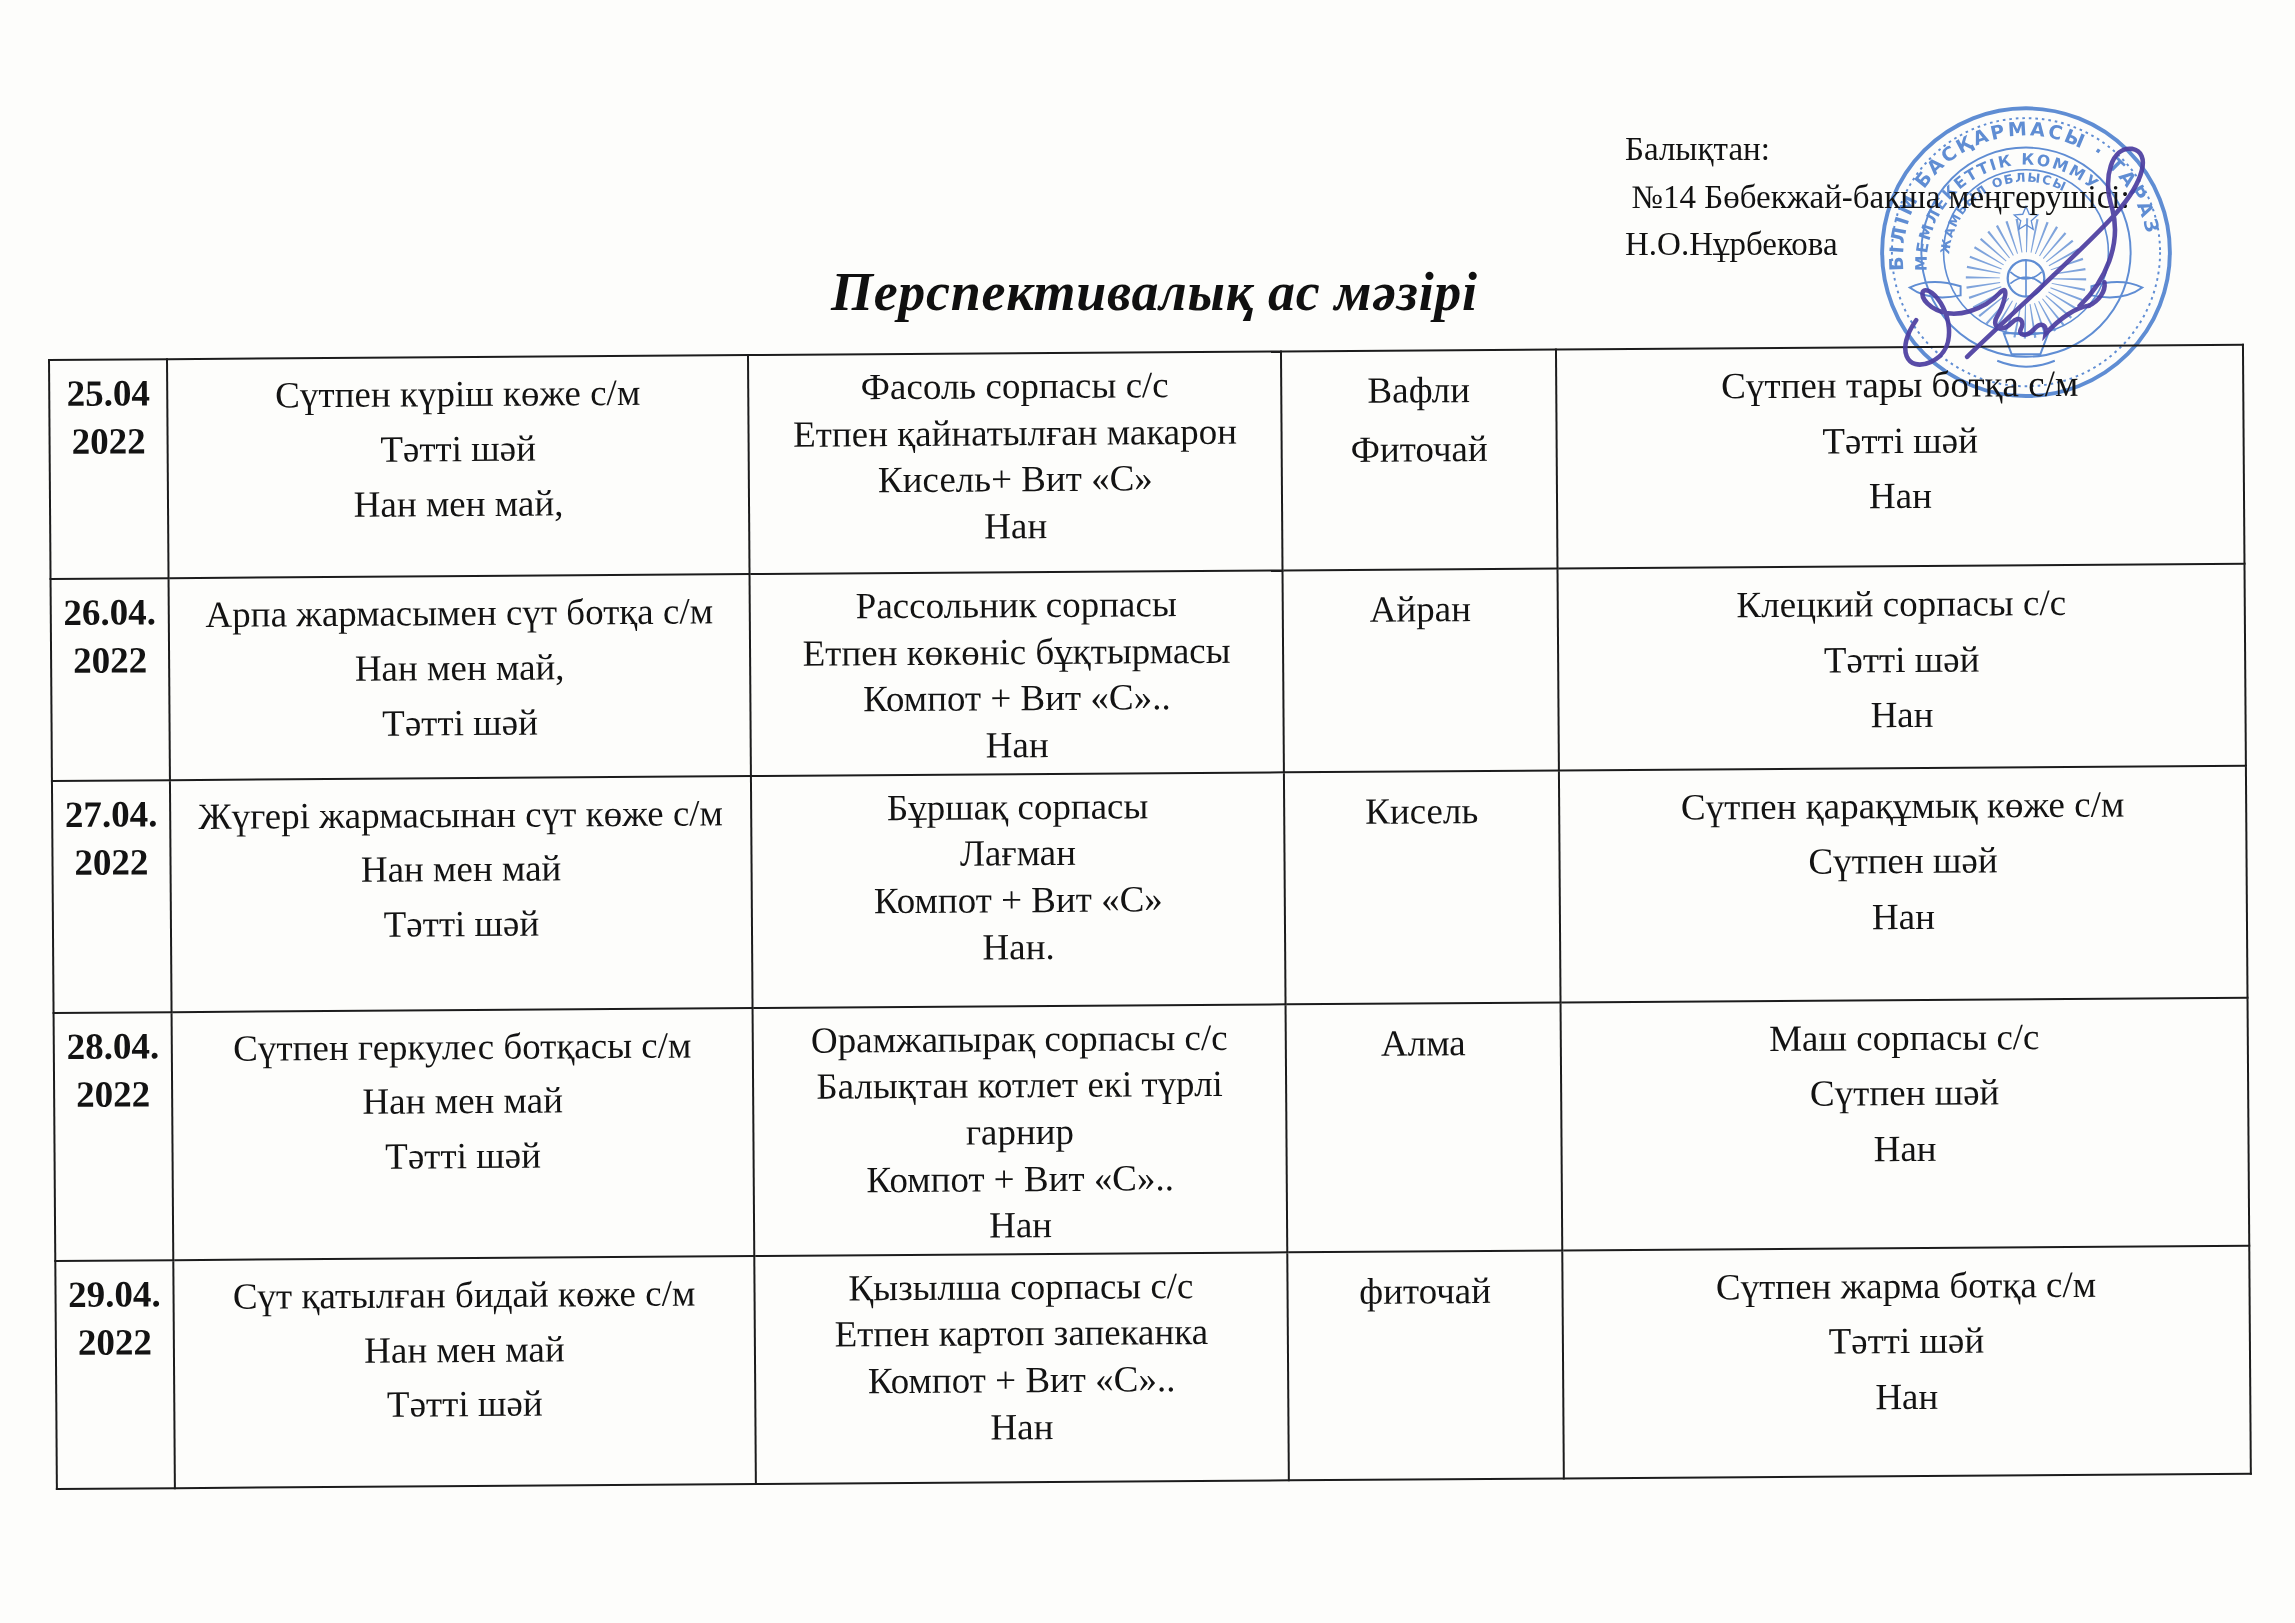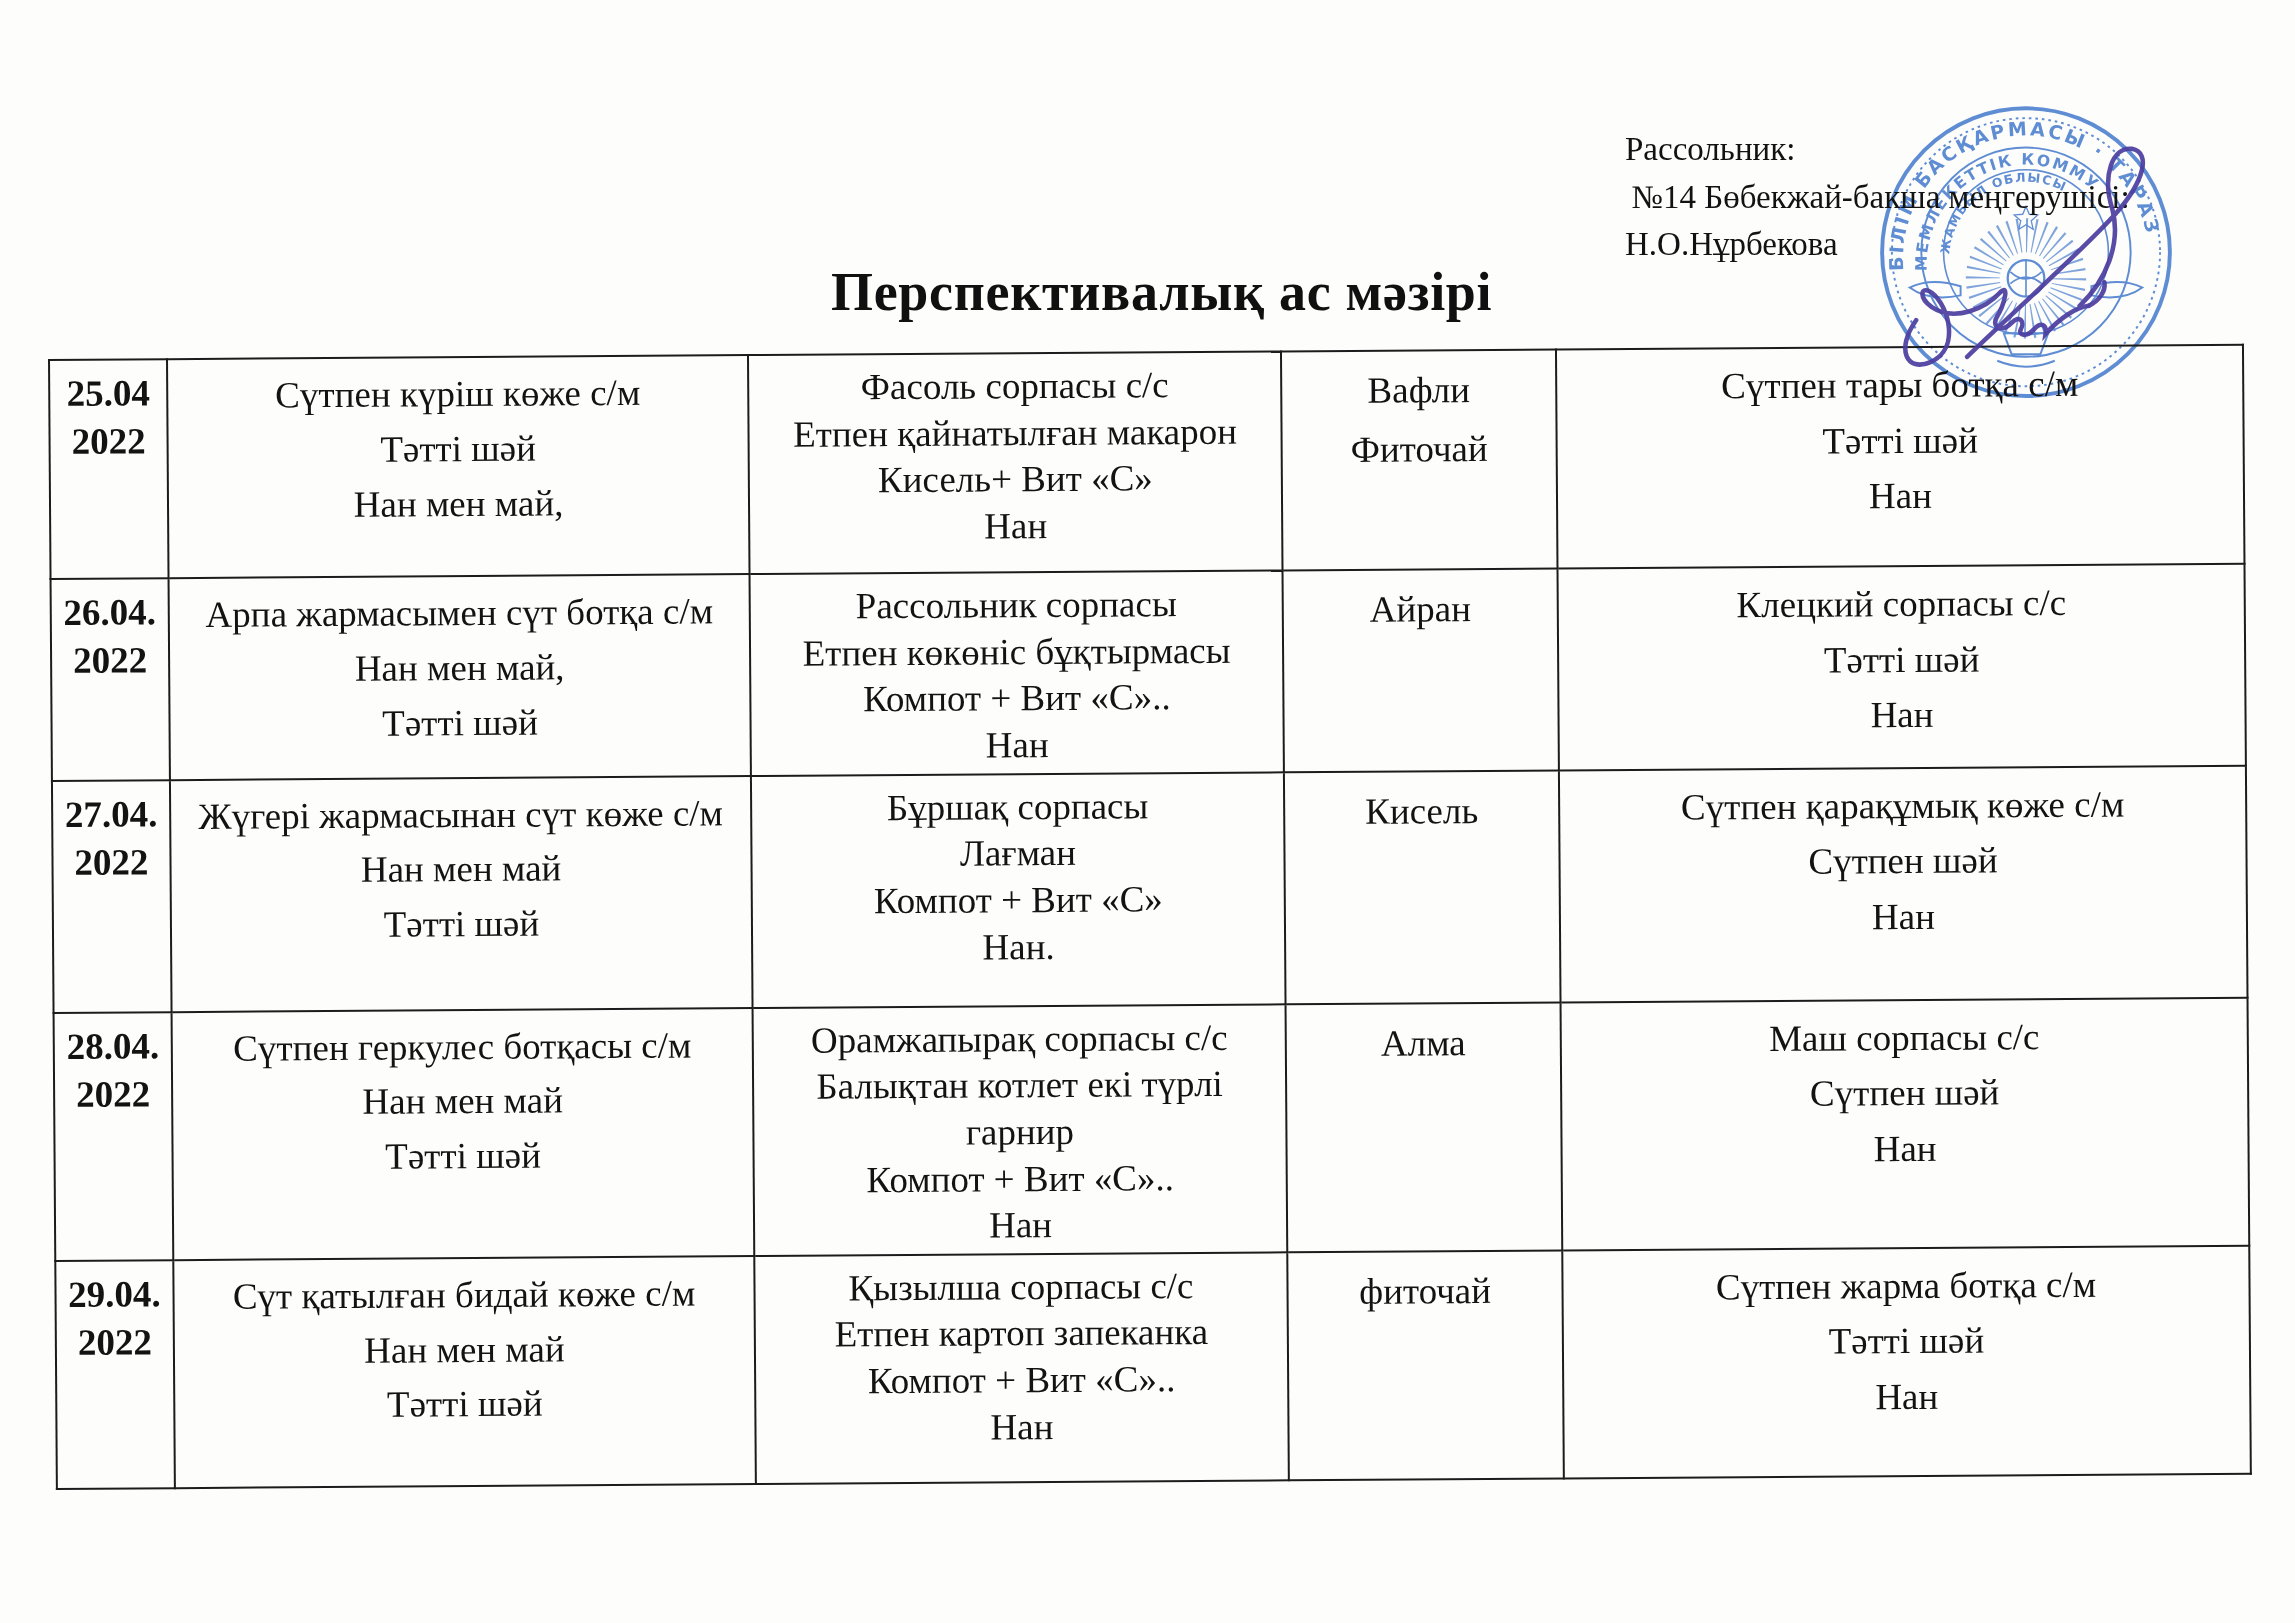--- a/index.html
+++ b/index.html
@@ -15,21 +15,21 @@
   .approval{
     position:absolute;left:1625px;top:126px;width:648px;
     font-size:33px;line-height:1.44;color:#121212;
     z-index:3;
   }
   .approval .ln{white-space:nowrap;}
   .approval .ln2{padding-left:6.5px;}
   
   .title{
     position:absolute;left:831px;top:261px;width:615px;
-    font-size:54px;font-weight:bold;
+    font-size:54px;font-weight:bold;font-style:italic;
     text-align:center;letter-spacing:0.7px;color:#101010;
     z-index:2;white-space:nowrap;
   }
   
   .stamp{
     position:absolute;left:1869px;top:90px;width:314px;height:327px;
     z-index:1;pointer-events:none;
     mix-blend-mode:multiply;
     filter:blur(0.4px);
     opacity:.88;
@@ -117,21 +117,21 @@
 
   <svg class="signature" viewBox="0 0 480 500" xmlns="http://www.w3.org/2000/svg">
     <g stroke="#4c3da0" fill="none" stroke-width="7" stroke-linecap="round">
       <path d="M 150 408 C 215 345 330 242 378 188 C 420 140 432 96 402 90 C 372 86 356 132 372 182 C 386 235 362 292 322 330"></path>
       <path d="M 72 352 C 40 397 58 432 94 416 C 140 396 122 330 96 310 C 80 298 74 316 96 332 C 132 356 180 332 200 310 C 216 294 206 330 196 346 C 186 362 202 372 218 356 C 232 342 238 356 232 366 C 228 375 240 379 252 366 C 264 353 272 360 270 373 C 292 348 318 332 336 330"></path>
       <path d="M 336 330 C 352 322 362 308 360 294"></path>
     </g>
   </svg>
 
   <div class="approval">
-    <div class="ln">Рассольник:</div>
+    <div class="ln">Балықтан:</div>
     <div class="ln ln2">№14 Бөбекжай-бакша  меңгерушісі:</div>
     <div class="ln">Н.О.Нұрбекова</div>
   </div>
 
   <div class="title">Перспективалық ас мәзірі</div>
 
   <div class="doc-table">
     <table class="menu">
       <colgroup>
         <col style="width:118px">

